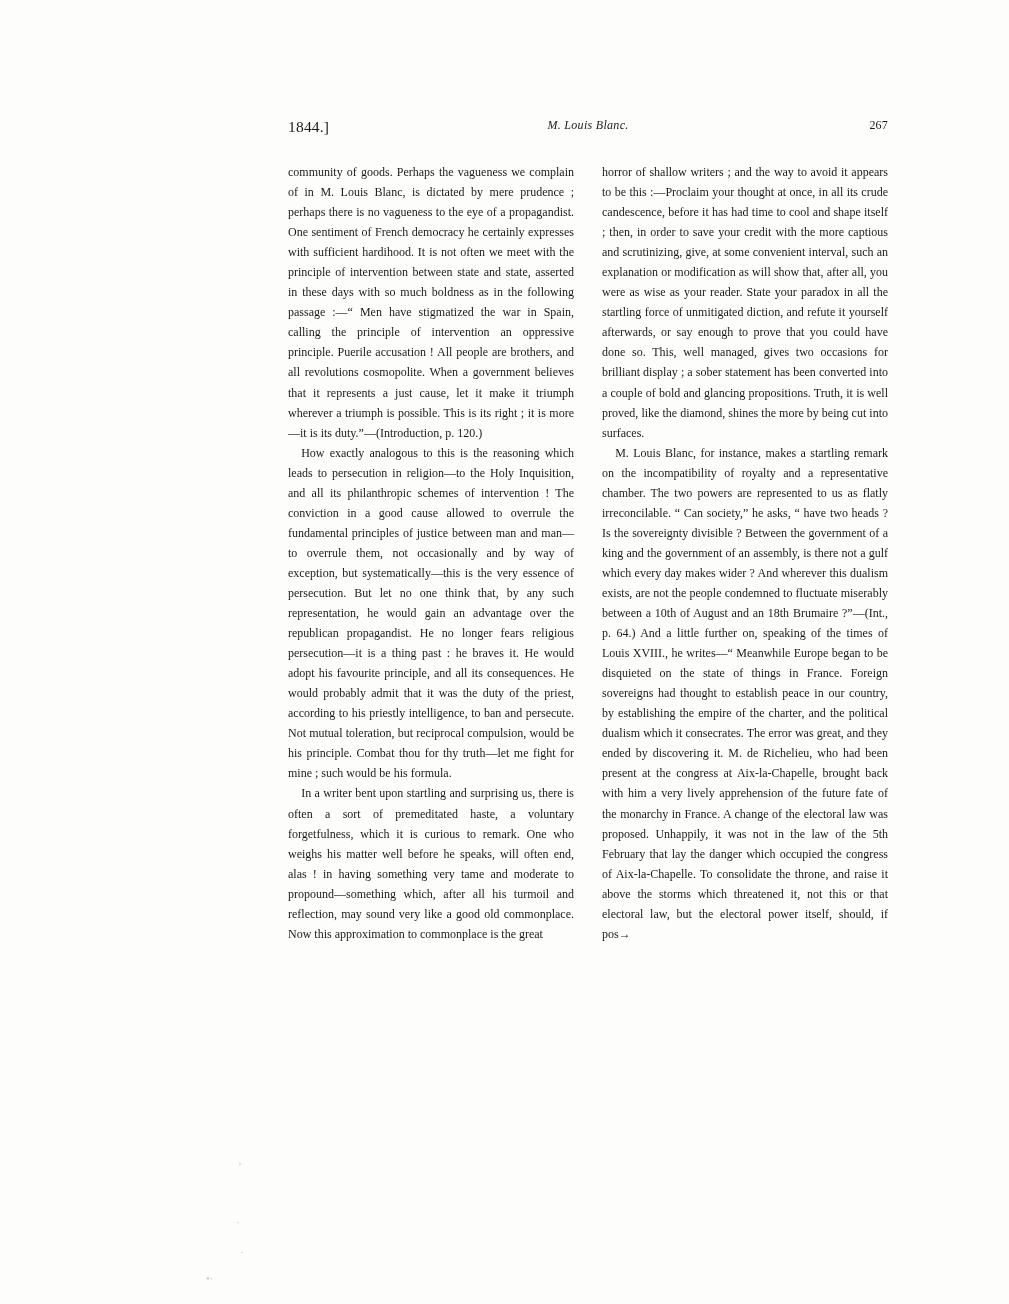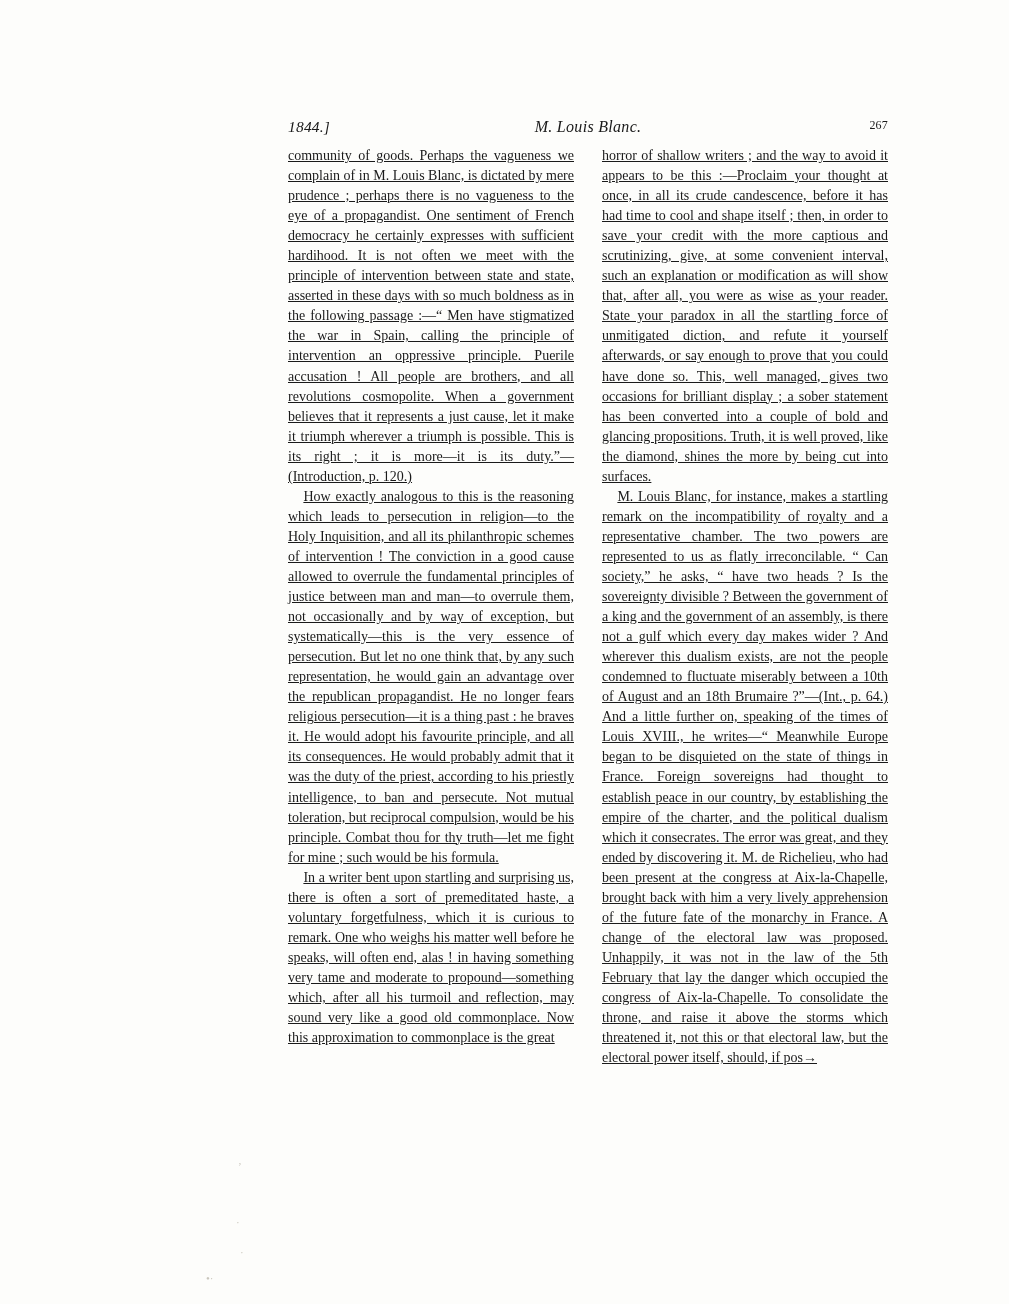--- a/index.html
+++ b/index.html
@@ -28,55 +28,53 @@
     top: 118px;
     width: 600px;
     height: 20px;
   }
   .header .folio-left {
     position: absolute;
     left: 0;
     top: 0;
     font-size: 15.5px;
     letter-spacing: 0.2px;
-    font-style: italic;
   }
   .header .running-title {
     position: absolute;
     left: 0;
     top: 0;
     width: 600px;
     text-align: center;
     font-style: italic;
-    font-size: 16px;
+    font-size: 12px;
     letter-spacing: 0.3px;
   }
   .header .folio-right {
     position: absolute;
     right: 0;
     top: 0;
     font-size: 12px;
     letter-spacing: 0.2px;
   }
   .columns {
     position: absolute;
     left: 288px;
     top: 146px;
     width: 600px;
   }
   .col {
     position: absolute;
-    top: 0;
+    top: 16px;
     width: 286px;
-    font-size: 14px;
+    font-size: 12px;
     line-height: 20.05px;
     text-align: justify;
     text-justify: inter-word;
     hyphens: none;
-    text-decoration: underline;
   }
   .col-left { left: 0; }
   .col-right { left: 314px; }
   .col p {
     margin: 0;
     text-indent: 1.1em;
   }
   .col p.noindent {
     text-indent: 0;
   }

